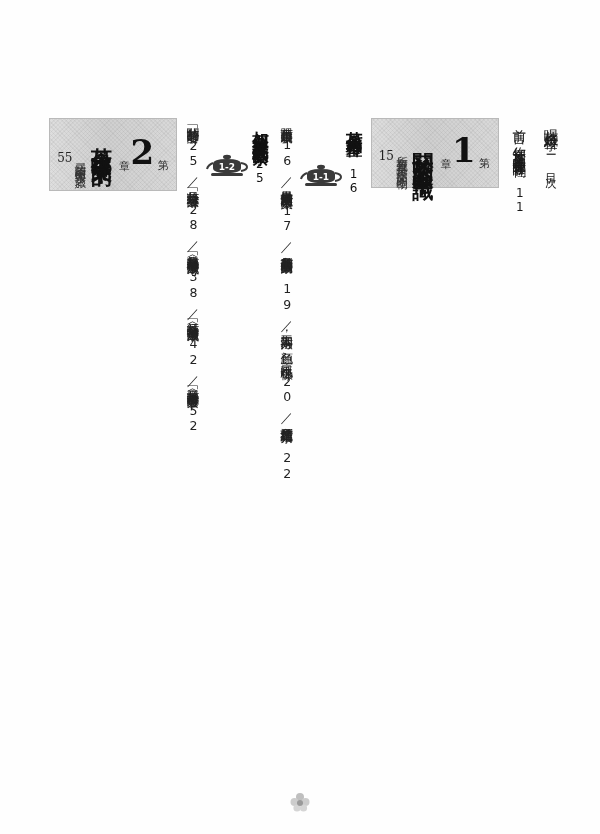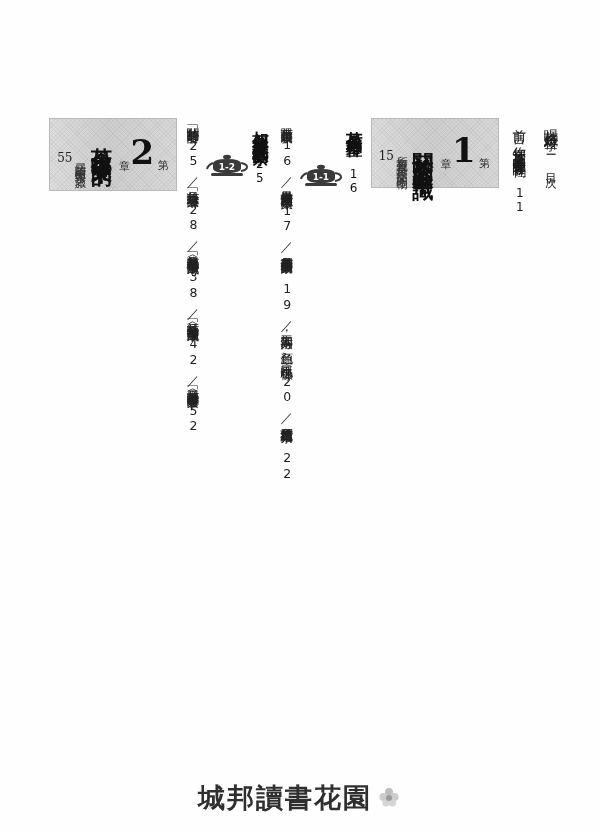--- a/index.html
+++ b/index.html
@@ -269,21 +269,20 @@
         <span class="ch-label">章</span>
         <span class="ch-name">茶是從哪兒來的？</span>
         <span class="ch-sub">尋訪茶樹與茶之旅</span>
         <span class="ch-page">55</span>
       </div>
     </div>
 
   </div>
 
   <div class="footer">
-    <span class="footer-text">城邦讀書花園</span>
     <span class="footer-flower">
       <svg width="26" height="26" viewBox="0 0 26 26">
         <circle cx="13" cy="7" r="4" fill="#bfbfbf"></circle>
         <circle cx="7.5" cy="12" r="4" fill="#cccccc"></circle>
         <circle cx="18.5" cy="12" r="4" fill="#cccccc"></circle>
         <circle cx="10" cy="18" r="3.6" fill="#d5d5d5"></circle>
         <circle cx="16.5" cy="18" r="3.6" fill="#d5d5d5"></circle>
         <circle cx="13" cy="13" r="3" fill="#9a9a9a"></circle>
       </svg>
     </span>

